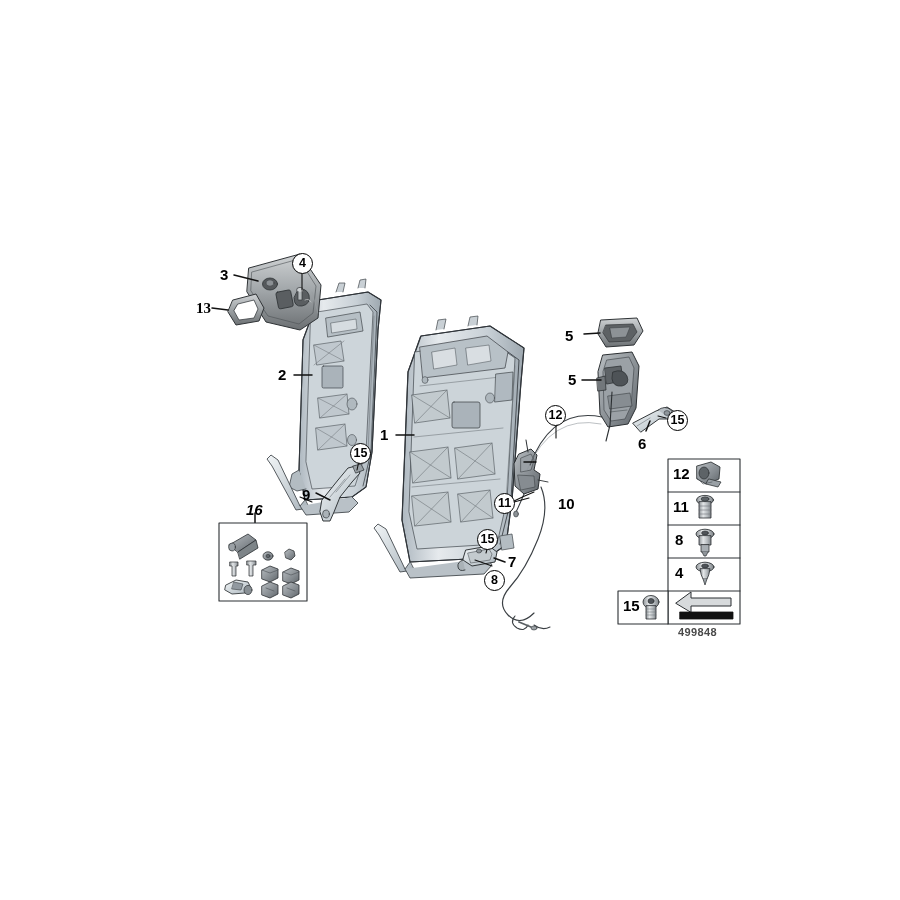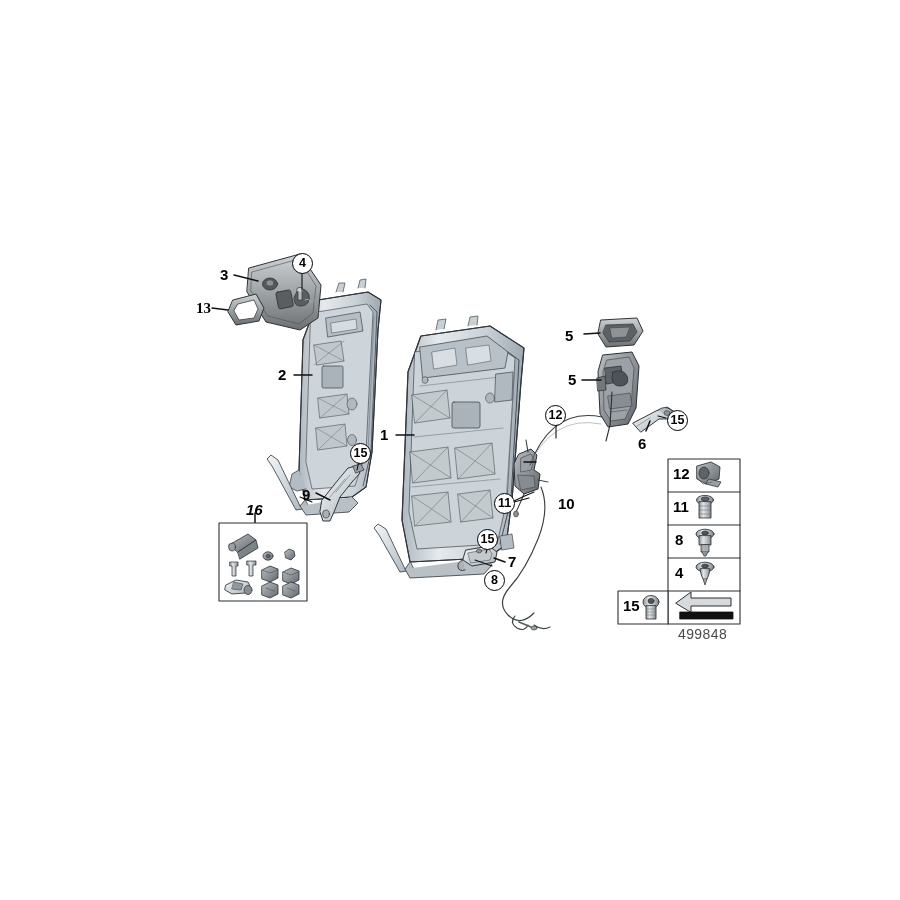--- a/index.html
+++ b/index.html
@@ -49,23 +49,24 @@
   .legend-num {
     position: absolute;
     font-family: "Liberation Sans", sans-serif;
     font-weight: bold;
     font-size: 15px;
     color: #000000;
   }
   .diagram-id {
     position: absolute;
     font-family: "Liberation Sans", sans-serif;
-    font-size: 14px;
+    font-size: 11px;
     color: #4a4a4a;
     letter-spacing: 0.4px;
+    font-weight: bold;
   }
 </style>
 </head>
 <body>
 
 <div id="stage">
 
   <svg class="svg-layer" viewBox="0 0 900 900">
     <defs>
       <linearGradient id="gMetal" x1="0" y1="0" x2="1" y2="1">

